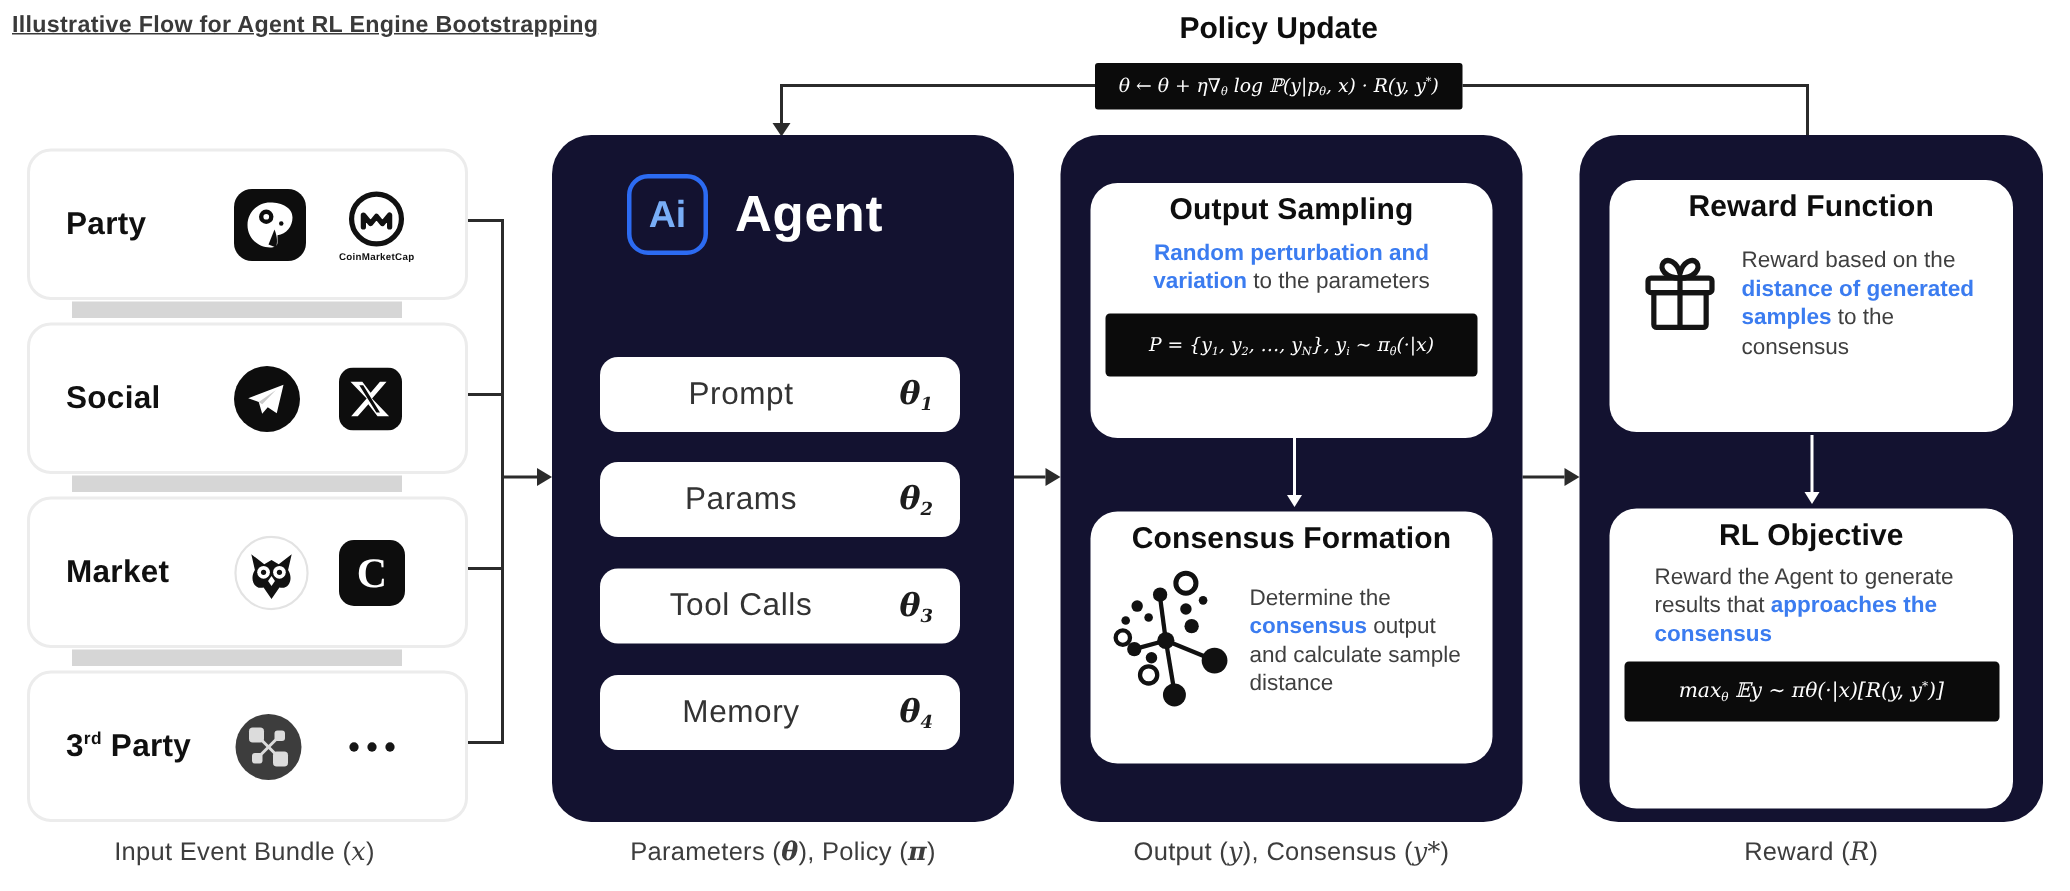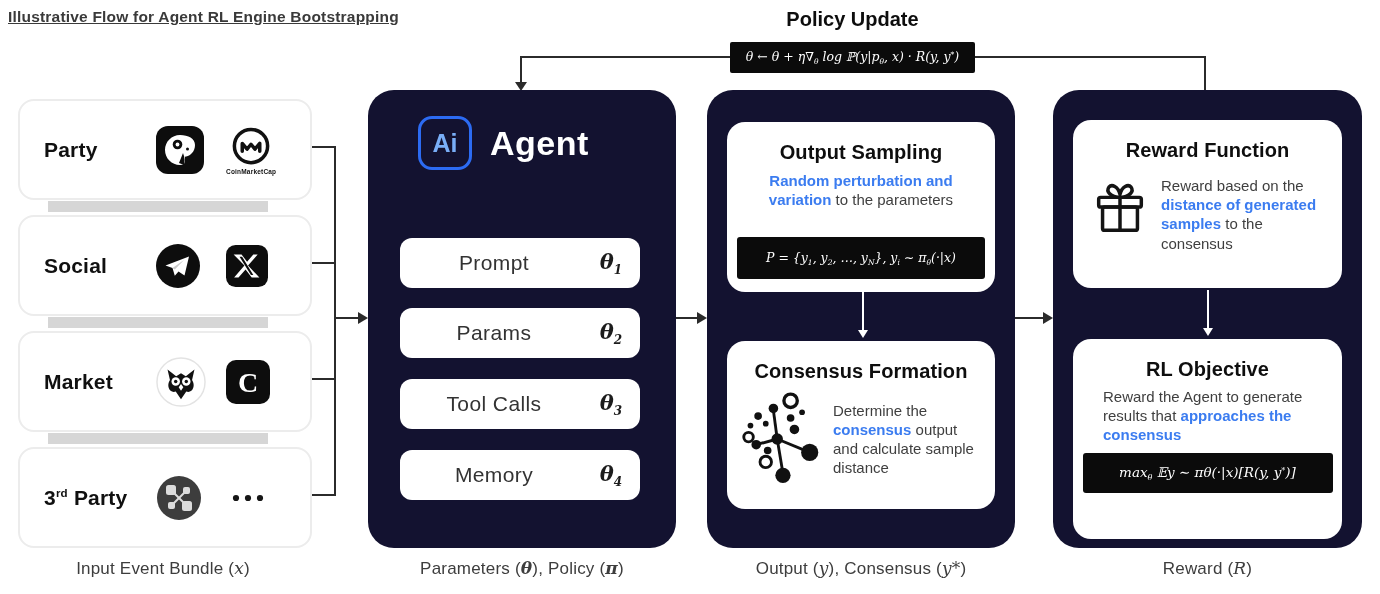--- a/index.html
+++ b/index.html
@@ -37,21 +37,21 @@
              font-size:21px;font-weight:800;color:#101010;letter-spacing:.2px;}
   .src-label sup{font-size:.55em;}
   .ic{position:absolute;top:50%;transform:translateY(-50%);display:flex;flex-direction:column;align-items:center;}
   .ic1{left:136px;} .ic2{left:206px;}
   .cmc-text{font-size:6.5px;font-weight:700;color:#111;margin-top:1px;letter-spacing:.2px;}
   .shadow-bar{position:absolute;left:48px;width:220px;height:11px;background:#d6d6d6;}
 
   
   .panel{position:absolute;top:90px;height:458px;background:#131230;border-radius:26px;}
   .panel-card{position:absolute;background:#fff;border-radius:18px;}
-  .pc-title{margin-top:19px;text-align:center;font-size:20px;font-weight:800;color:#0e0e0e;letter-spacing:.1px;}
+  .pc-title{margin-top:7px;text-align:center;font-size:20px;font-weight:800;color:#0e0e0e;letter-spacing:.1px;}
   .pc-text{font-size:15px;line-height:1.28;color:#3f3f3f;font-weight:500;}
   .hl{color:#3b7cf0;font-weight:700;}
   .dark-box{background:#0b0b0b;border-radius:3px;display:flex;align-items:center;justify-content:center;}
 
   
   .agent-head{position:absolute;left:50px;top:26px;display:flex;align-items:center;gap:18px;justify-content:flex-end;}
   .ai-badge{width:48px;height:48px;border:3px solid #2c6bf2;border-radius:14px;
             display:flex;align-items:center;justify-content:center;}
   .ai-badge span{color:#79aef7;font-size:25px;font-weight:700;}
   .agent-title{color:#fff;font-size:34px;font-weight:800;letter-spacing:.5px;}
@@ -208,21 +208,21 @@
     <div class="agent-row" style="top:360px;">
       <span class="lbl">Memory</span>
       <span class="theta"><span>θ</span><span class="f-sub">4</span></span>
     </div>
   </div>
 
   <div class="panel" style="left:707px;width:308px;">
     <div class="panel-card" style="left:20px;top:32px;width:268px;height:170px;">
       <div class="pc-title">Output Sampling</div>
       <div class="pc-text" style="width:226px;margin:7px auto 0;text-align:center;"><span class="hl">Random perturbation and variation</span><span> to the parameters</span></div>
-      <div class="dark-box" style="width:248px;height:42px;margin:28px auto 0;">
+      <div class="dark-box" style="width:248px;height:42px;margin:12px auto 0;">
         <span class="formula"><span>P = {y</span><span class="f-sub">1</span><span>, y</span><span class="f-sub">2</span><span>, …, y</span><span class="f-sub">N</span><span>},    y</span><span class="f-sub">i</span><span> ∼ π</span><span class="f-sub">θ</span><span>(·|x)</span></span>
       </div>
     </div>
 
     <div class="wline" style="left:155px;top:202px;height:40px;"></div>
     <div class="ah-down-w" style="left:151px;top:240px;"></div>
 
     <div class="panel-card" style="left:20px;top:251px;width:268px;height:168px;">
       <div class="pc-title">Consensus Formation</div>
       <div style="display:flex;padding:6px 10px 0 12px;align-items:center;">

